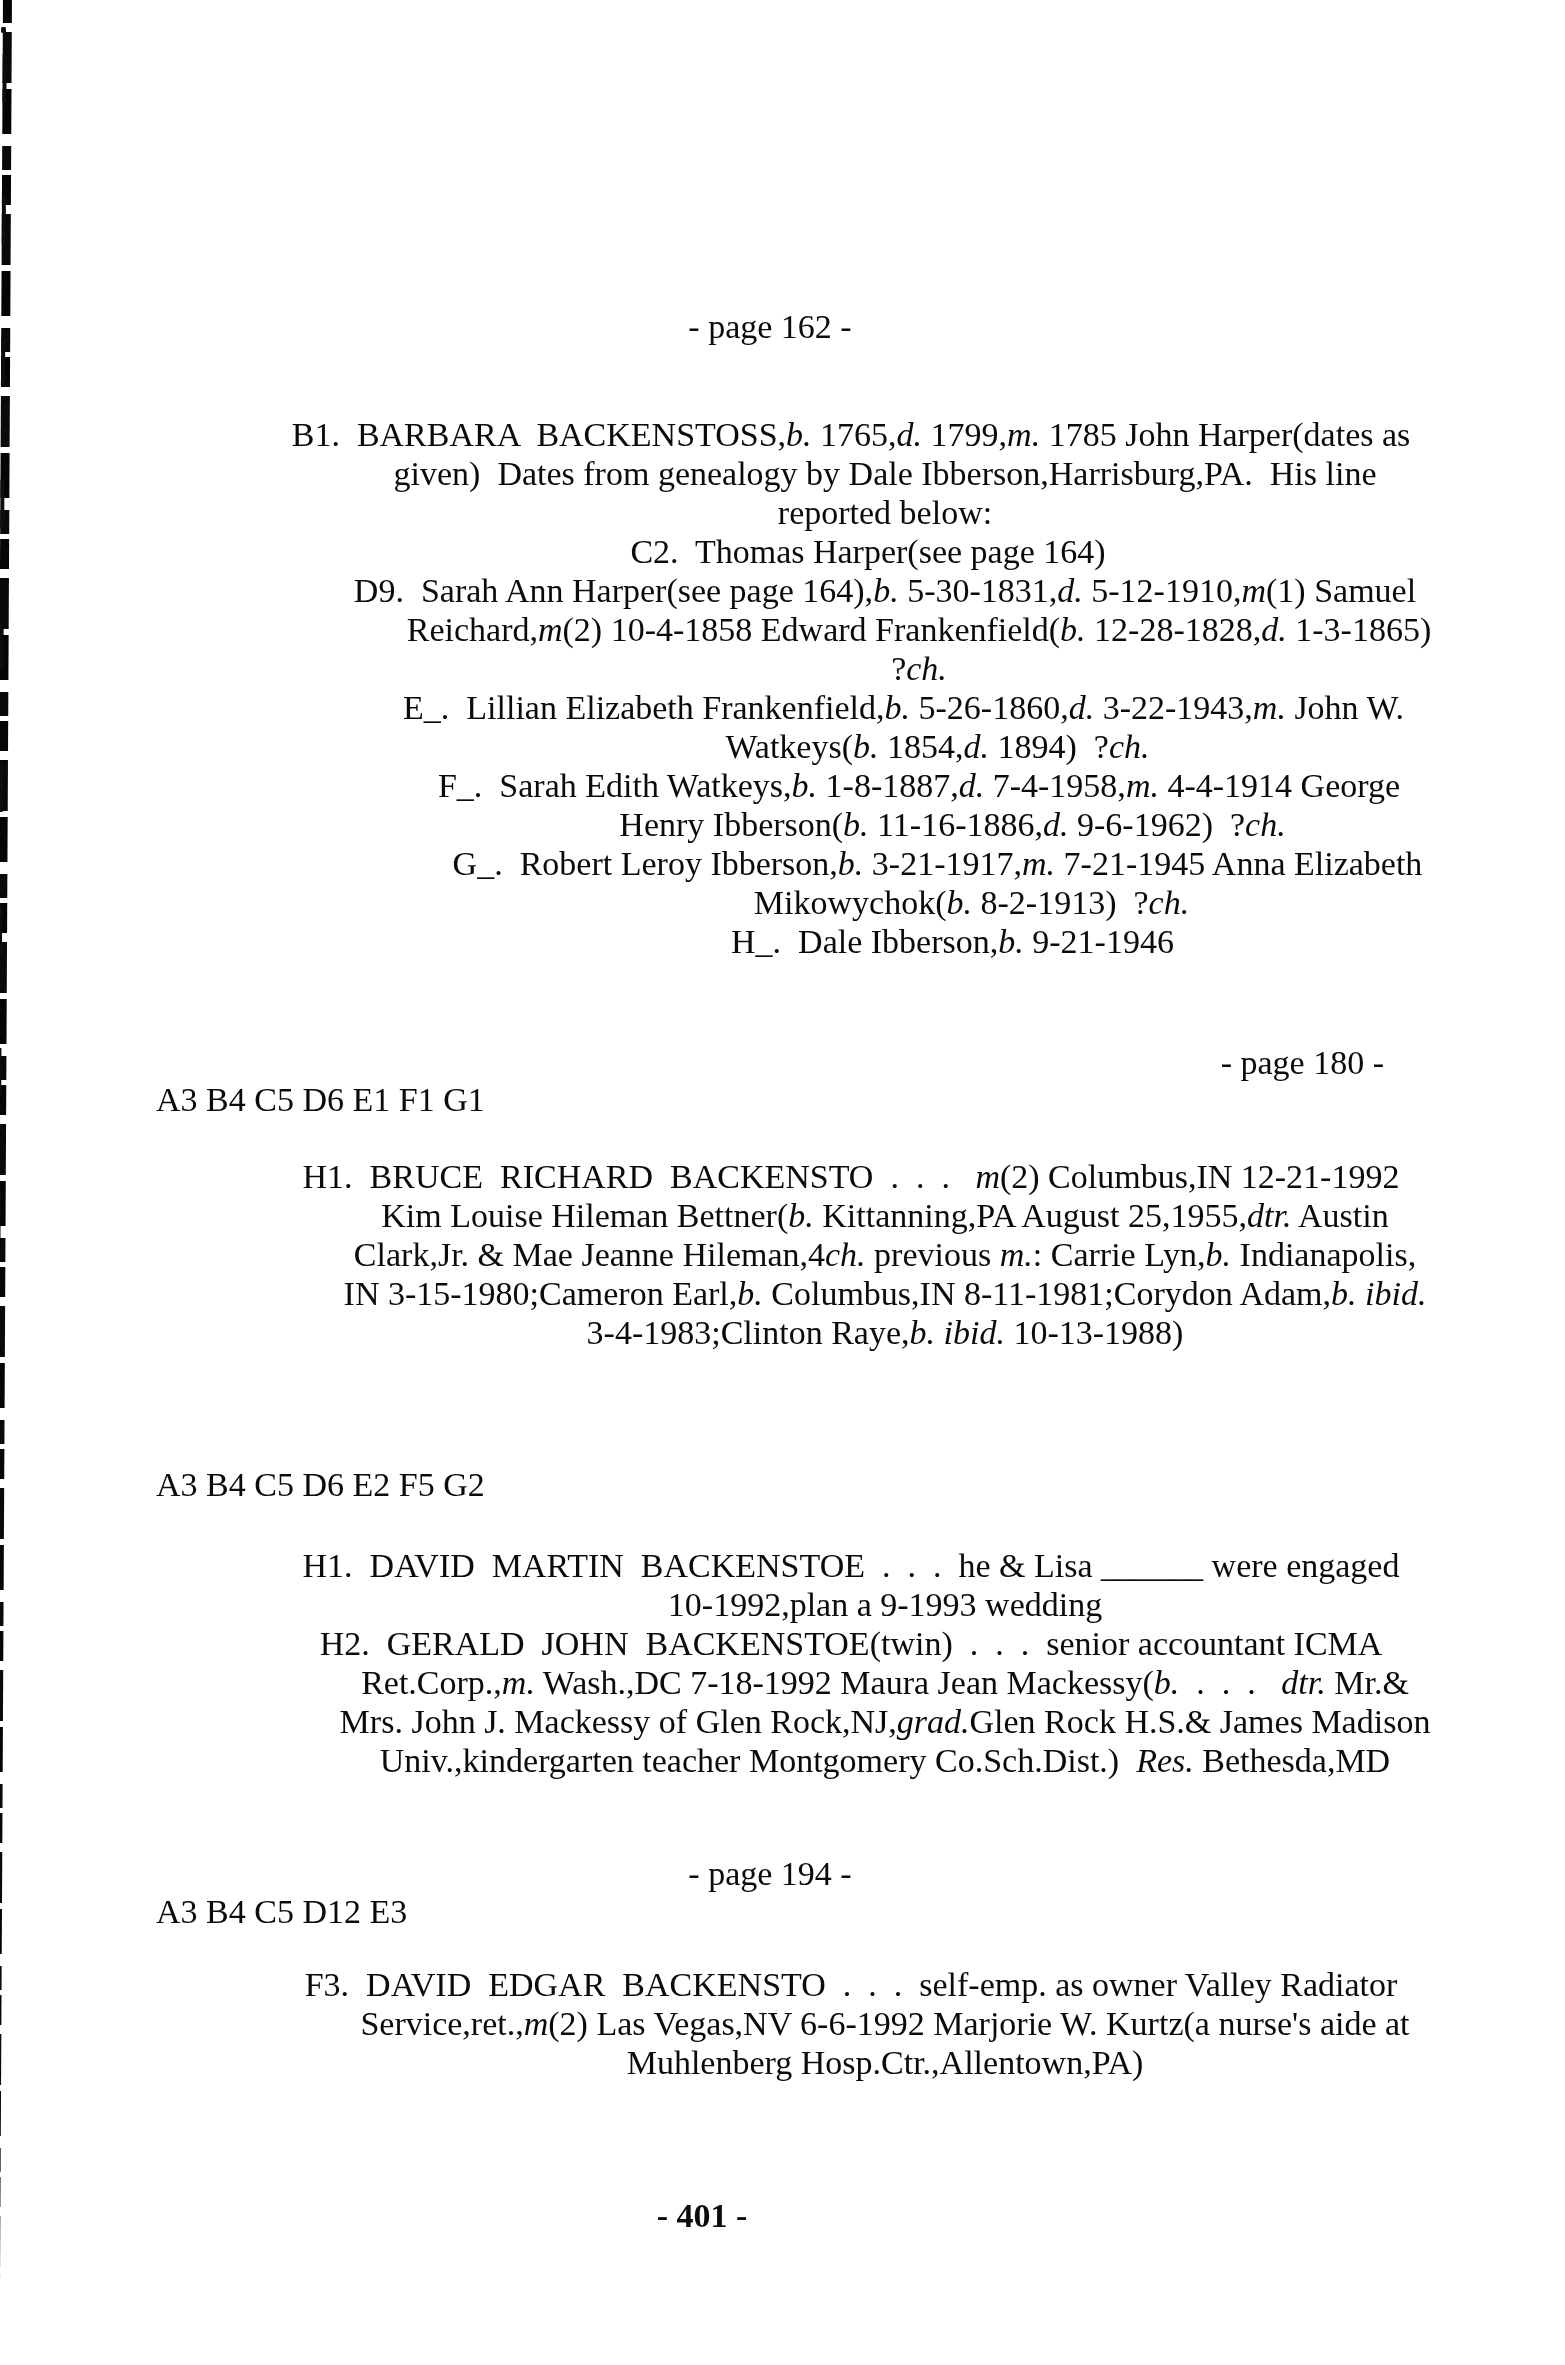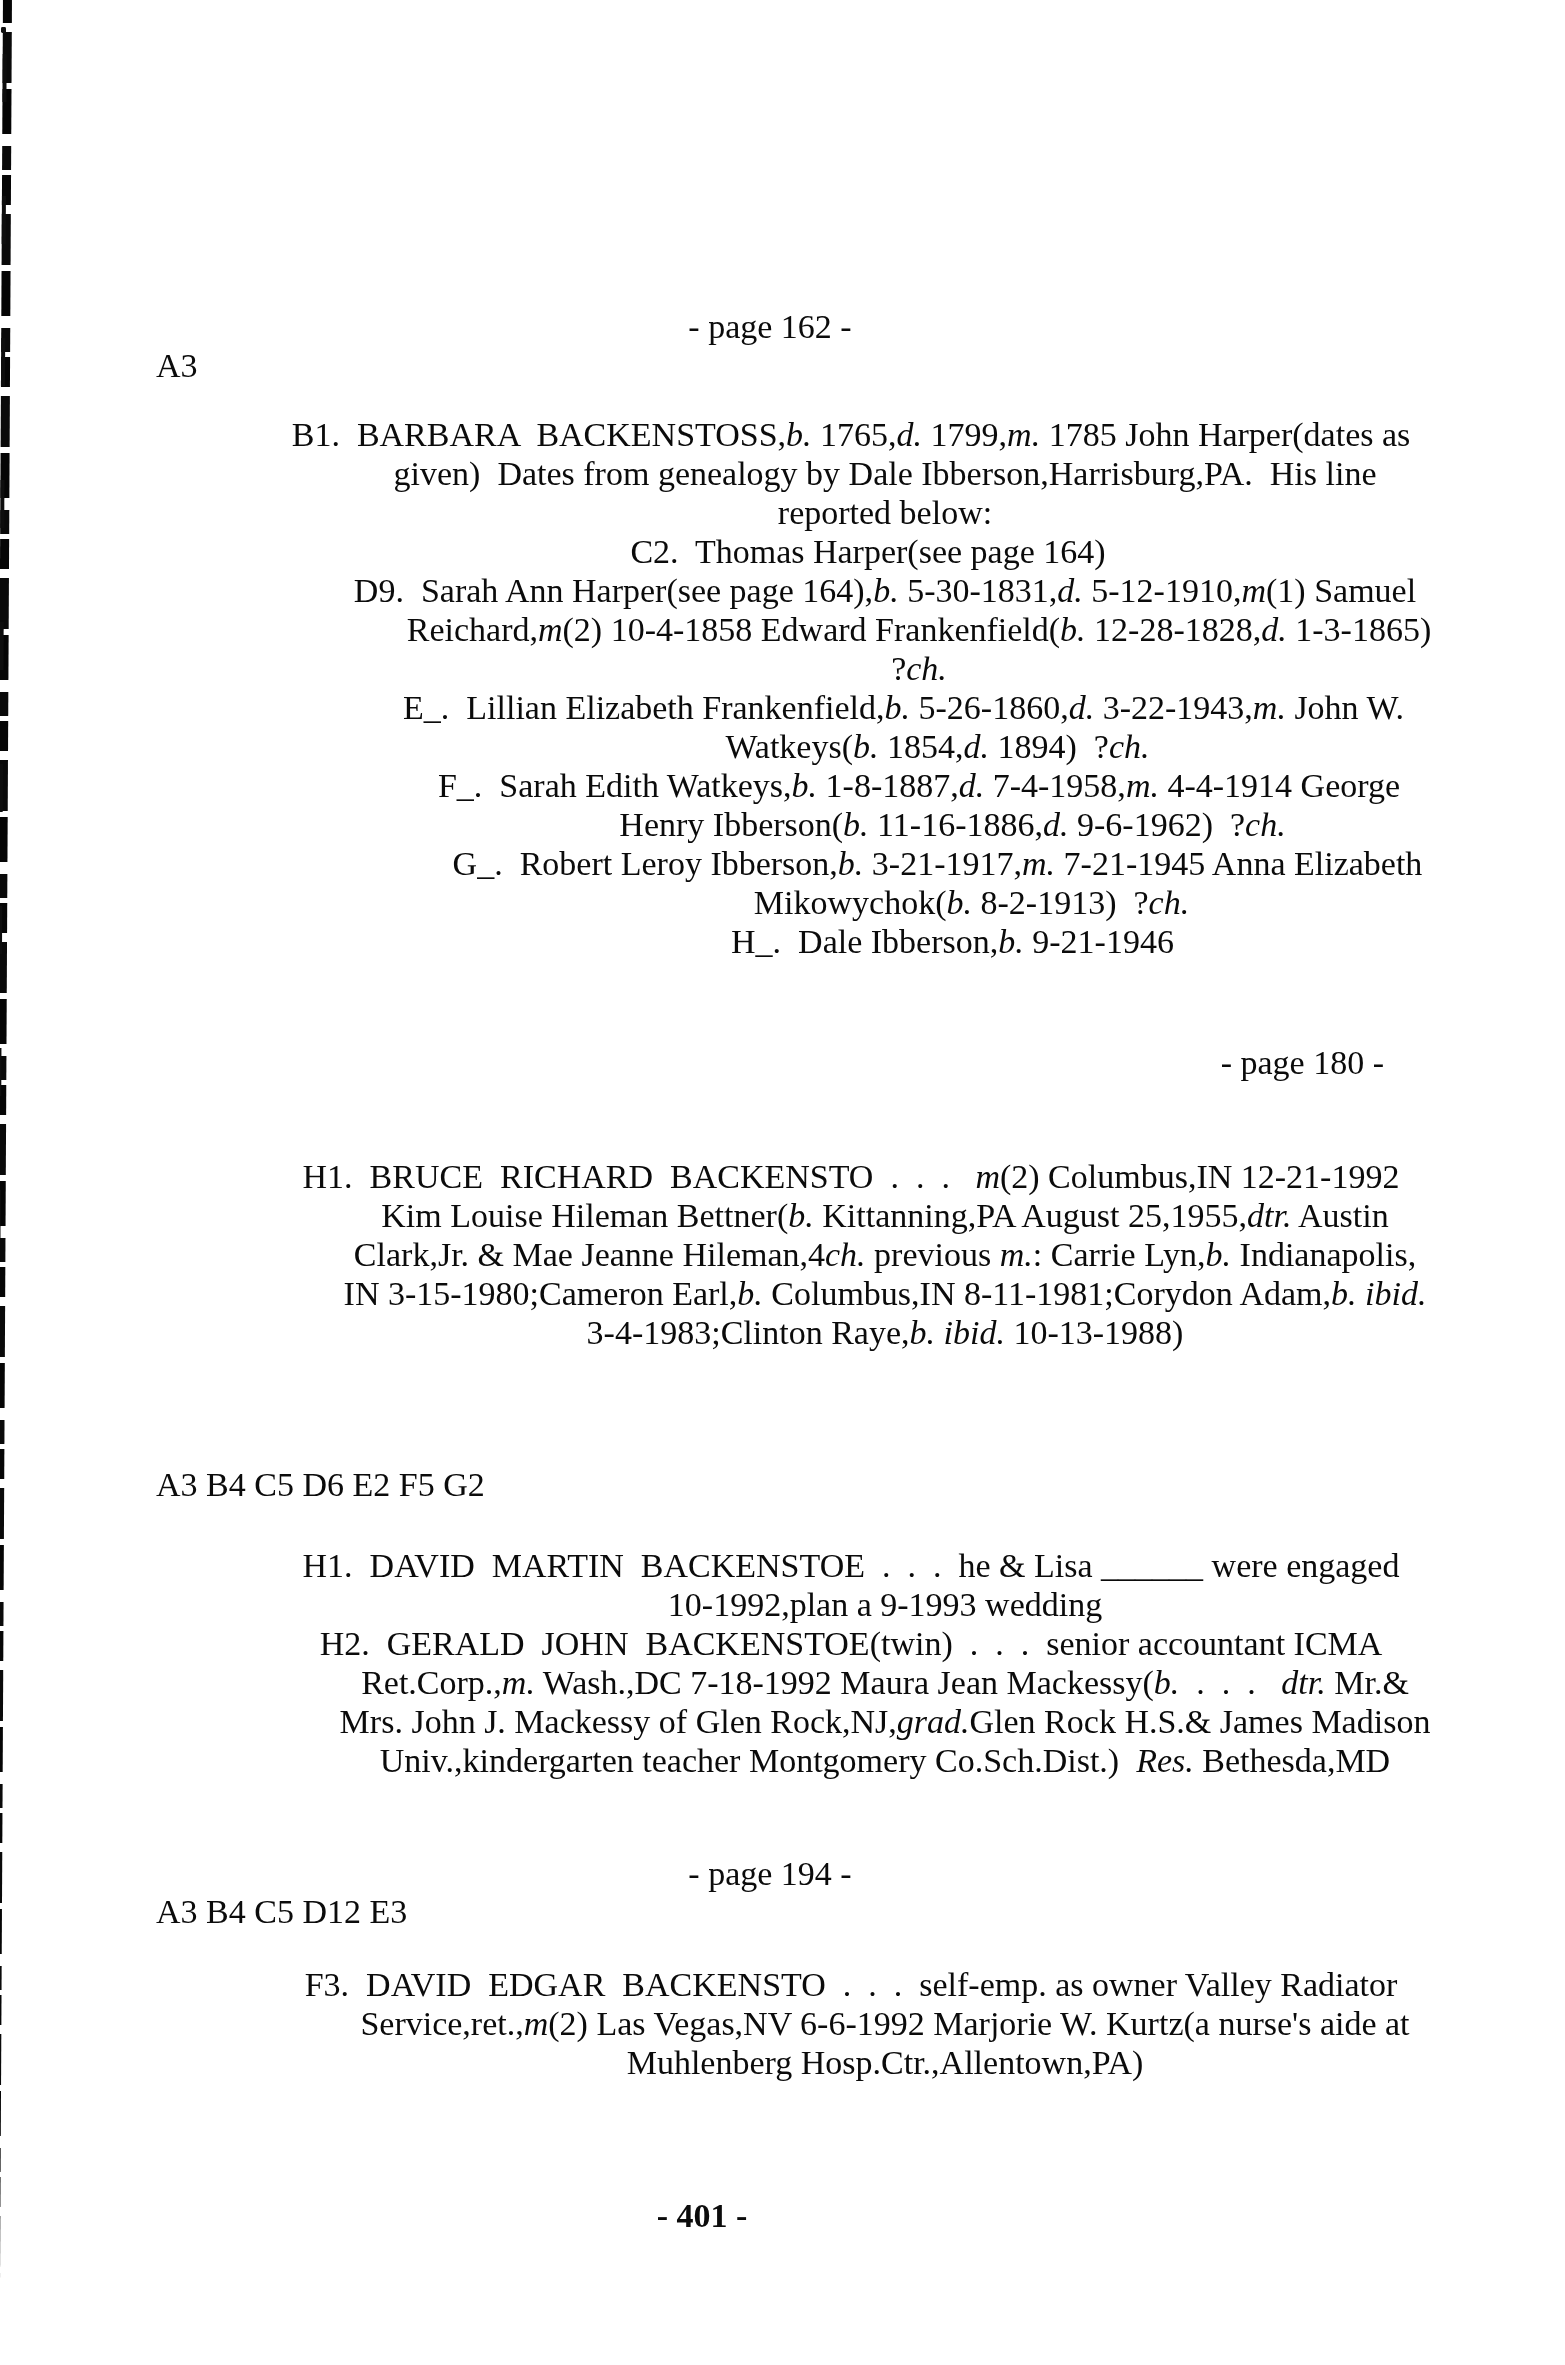--- a/index.html
+++ b/index.html
@@ -48,24 +48,24 @@
 
 <div class="page">
 
   <div class="binding">
     <div class="binding-inner"></div>
   </div>
   <div class="noise" style="left:1.4px;top:27px;"></div>
 
 
   <div class="abs page-ref" style="top:307px;">- page 162 -</div>
-  <div class="abs lineage" style="top:346px;">A3</div>
   <div class="abs rows" style="top:415px;"><div class="line" style="padding-left: 0px;"><span>B1.  BARBARA  BACKENSTOSS,</span><i>b.</i><span> 1765,</span><i>d.</i><span> 1799,</span><i>m.</i><span> 1785 John Harper(dates as</span></div><div class="line" style="padding-left: 68px;"><span>given)  Dates from genealogy by Dale Ibberson,Harrisburg,PA.  His line</span></div><div class="line" style="padding-left: 68px;"><span>reported below:</span></div><div class="line" style="padding-left: 34px;"><span>C2.  Thomas Harper(see page 164)</span></div><div class="line" style="padding-left: 68px;"><span>D9.  Sarah Ann Harper(see page 164),</span><i>b.</i><span> 5-30-1831,</span><i>d.</i><span> 5-12-1910,</span><i>m</i><span>(1) Samuel</span></div><div class="line" style="padding-left: 136px;"><span>Reichard,</span><i>m</i><span>(2) 10-4-1858 Edward Frankenfield(</span><i>b.</i><span> 12-28-1828,</span><i>d.</i><span> 1-3-1865)</span></div><div class="line" style="padding-left: 136px;"><span>?</span><i>ch.</i></div><div class="line" style="padding-left: 105px;"><span>E_.  Lillian Elizabeth Frankenfield,</span><i>b.</i><span> 5-26-1860,</span><i>d.</i><span> 3-22-1943,</span><i>m.</i><span> John W.</span></div><div class="line" style="padding-left: 173px;"><span>Watkeys(</span><i>b.</i><span> 1854,</span><i>d.</i><span> 1894)  ?</span><i>ch.</i></div><div class="line" style="padding-left: 136px;"><span>F_.  Sarah Edith Watkeys,</span><i>b.</i><span> 1-8-1887,</span><i>d.</i><span> 7-4-1958,</span><i>m.</i><span> 4-4-1914 George</span></div><div class="line" style="padding-left: 203px;"><span>Henry Ibberson(</span><i>b.</i><span> 11-16-1886,</span><i>d.</i><span> 9-6-1962)  ?</span><i>ch.</i></div><div class="line" style="padding-left: 173px;"><span>G_.  Robert Leroy Ibberson,</span><i>b.</i><span> 3-21-1917,</span><i>m.</i><span> 7-21-1945 Anna Elizabeth</span></div><div class="line" style="padding-left: 241px;"><span>Mikowychok(</span><i>b.</i><span> 8-2-1913)  ?</span><i>ch.</i></div><div class="line" style="padding-left: 203px;"><span>H_.  Dale Ibberson,</span><i>b.</i><span> 9-21-1946</span></div></div>
 
   <div class="abs page-ref" style="top:1043px;text-align:right;">- page 180 -</div>
+  <div class="abs lineage" style="top:1080px;">A3 B4 C5 D6 E1 F1 G1</div>
   <div class="abs rows" style="top:1157px;"><div class="line" style="padding-left: 0px;"><span>H1.  BRUCE  RICHARD  BACKENSTO  .  .  .   </span><i>m</i><span>(2) Columbus,IN 12-21-1992</span></div><div class="line" style="padding-left: 68px;"><span>Kim Louise Hileman Bettner(</span><i>b.</i><span> Kittanning,PA August 25,1955,</span><i>dtr.</i><span> Austin</span></div><div class="line" style="padding-left: 68px;"><span>Clark,Jr. &amp; Mae Jeanne Hileman,4</span><i>ch.</i><span> previous </span><i>m.</i><span>: Carrie Lyn,</span><i>b.</i><span> Indianapolis,</span></div><div class="line" style="padding-left: 68px;"><span>IN 3-15-1980;Cameron Earl,</span><i>b.</i><span> Columbus,IN 8-11-1981;Corydon Adam,</span><i>b.</i><span> </span><i>ibid.</i></div><div class="line" style="padding-left: 68px;"><span>3-4-1983;Clinton Raye,</span><i>b.</i><span> </span><i>ibid.</i><span> 10-13-1988)</span></div></div>
 
   <div class="abs lineage" style="top:1465px;">A3 B4 C5 D6 E2 F5 G2</div>
   <div class="abs rows" style="top:1546px;"><div class="line" style="padding-left: 0px;"><span>H1.  DAVID  MARTIN  BACKENSTOE  .  .  .  he &amp; Lisa ______ were engaged</span></div><div class="line" style="padding-left: 68px;"><span>10-1992,plan a 9-1993 wedding</span></div><div class="line" style="padding-left: 0px;"><span>H2.  GERALD  JOHN  BACKENSTOE(twin)  .  .  .  senior accountant ICMA</span></div><div class="line" style="padding-left: 68px;"><span>Ret.Corp.,</span><i>m.</i><span> Wash.,DC 7-18-1992 Maura Jean Mackessy(</span><i>b.</i><span>  .  .  .   </span><i>dtr.</i><span> Mr.&amp;</span></div><div class="line" style="padding-left: 68px;"><span>Mrs. John J. Mackessy of Glen Rock,NJ,</span><i>grad.</i><span>Glen Rock H.S.&amp; James Madison</span></div><div class="line" style="padding-left: 68px;"><span>Univ.,kindergarten teacher Montgomery Co.Sch.Dist.)  </span><i>Res.</i><span> Bethesda,MD</span></div></div>
 
   <div class="abs page-ref" style="top:1854px;">- page 194 -</div>
   <div class="abs lineage" style="top:1892px;">A3 B4 C5 D12 E3</div>
   <div class="abs rows" style="top:1965px;"><div class="line" style="padding-left: 0px;"><span>F3.  DAVID  EDGAR  BACKENSTO  .  .  .  self-emp. as owner Valley Radiator</span></div><div class="line" style="padding-left: 68px;"><span>Service,ret.,</span><i>m</i><span>(2) Las Vegas,NV 6-6-1992 Marjorie W. Kurtz(a nurse's aide at</span></div><div class="line" style="padding-left: 68px;"><span>Muhlenberg Hosp.Ctr.,Allentown,PA)</span></div></div>
 
   <div class="abs footer">- 401 -</div>

